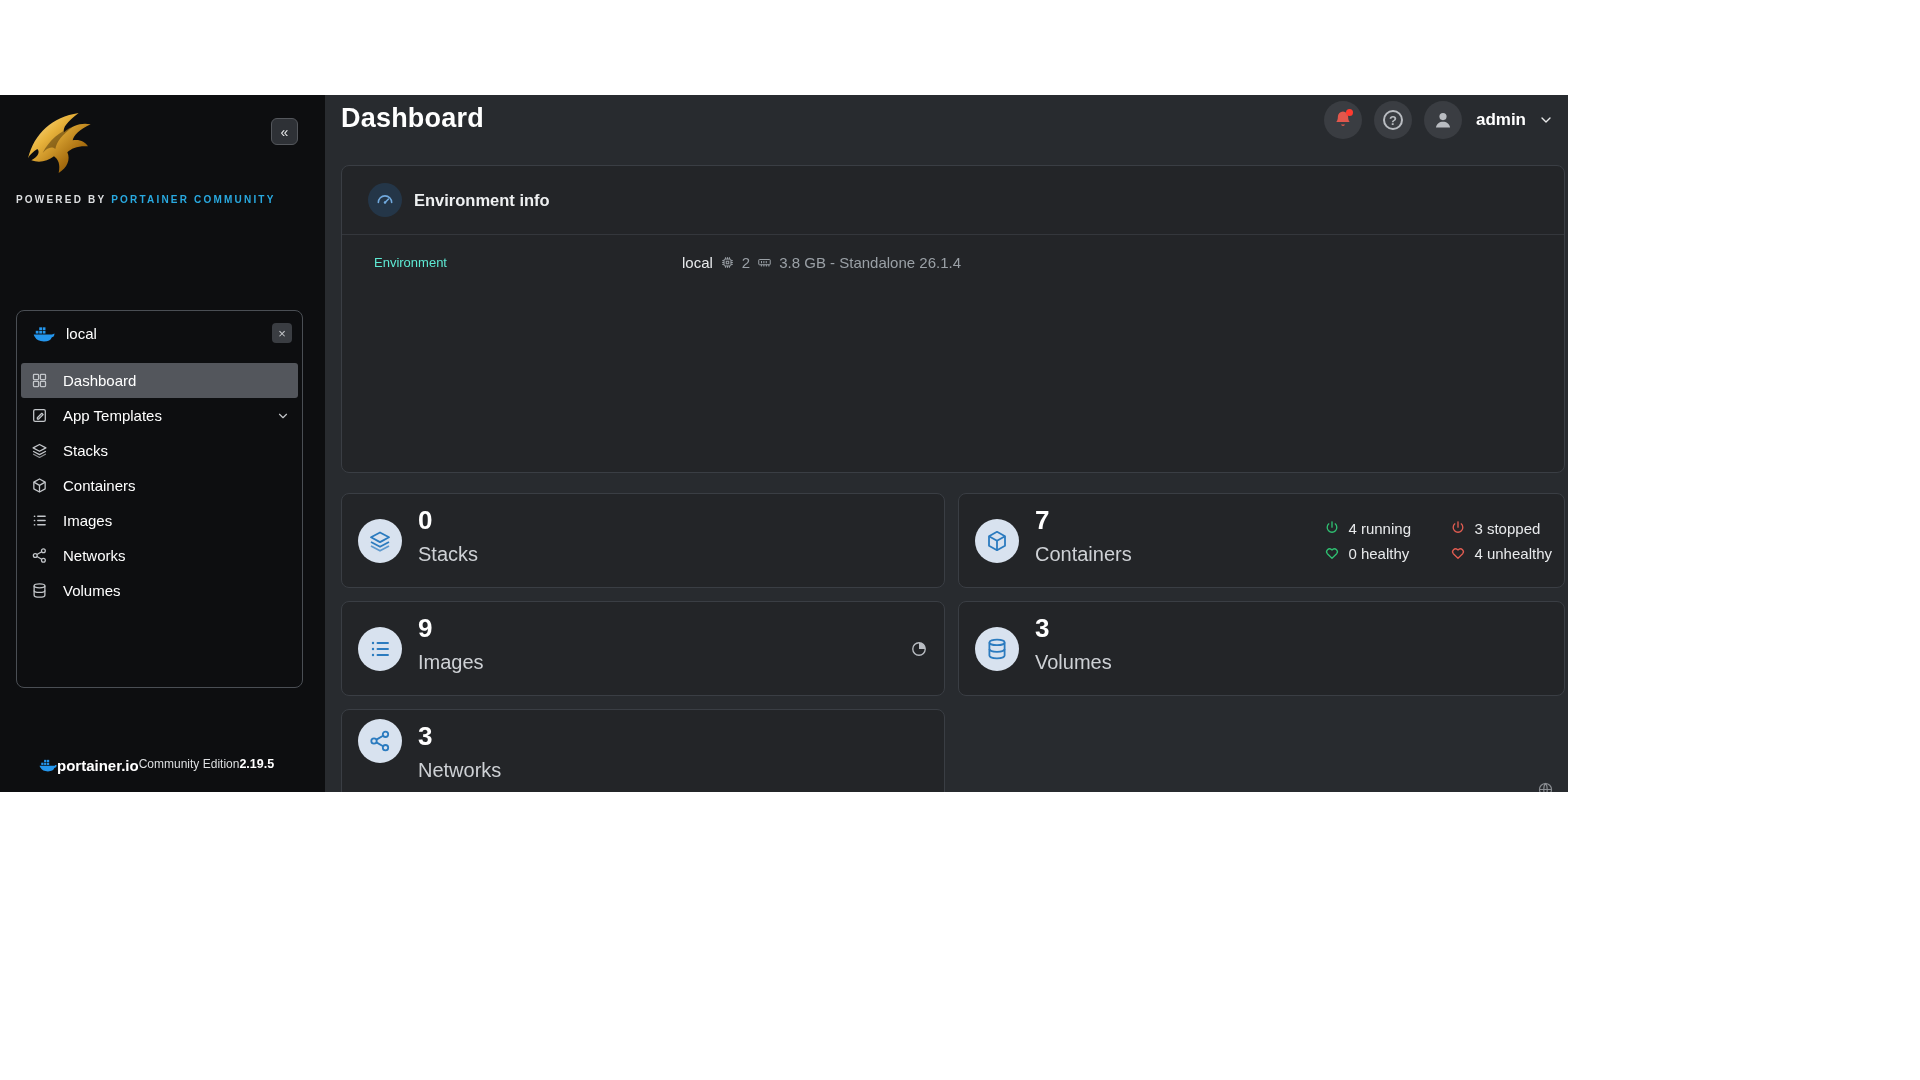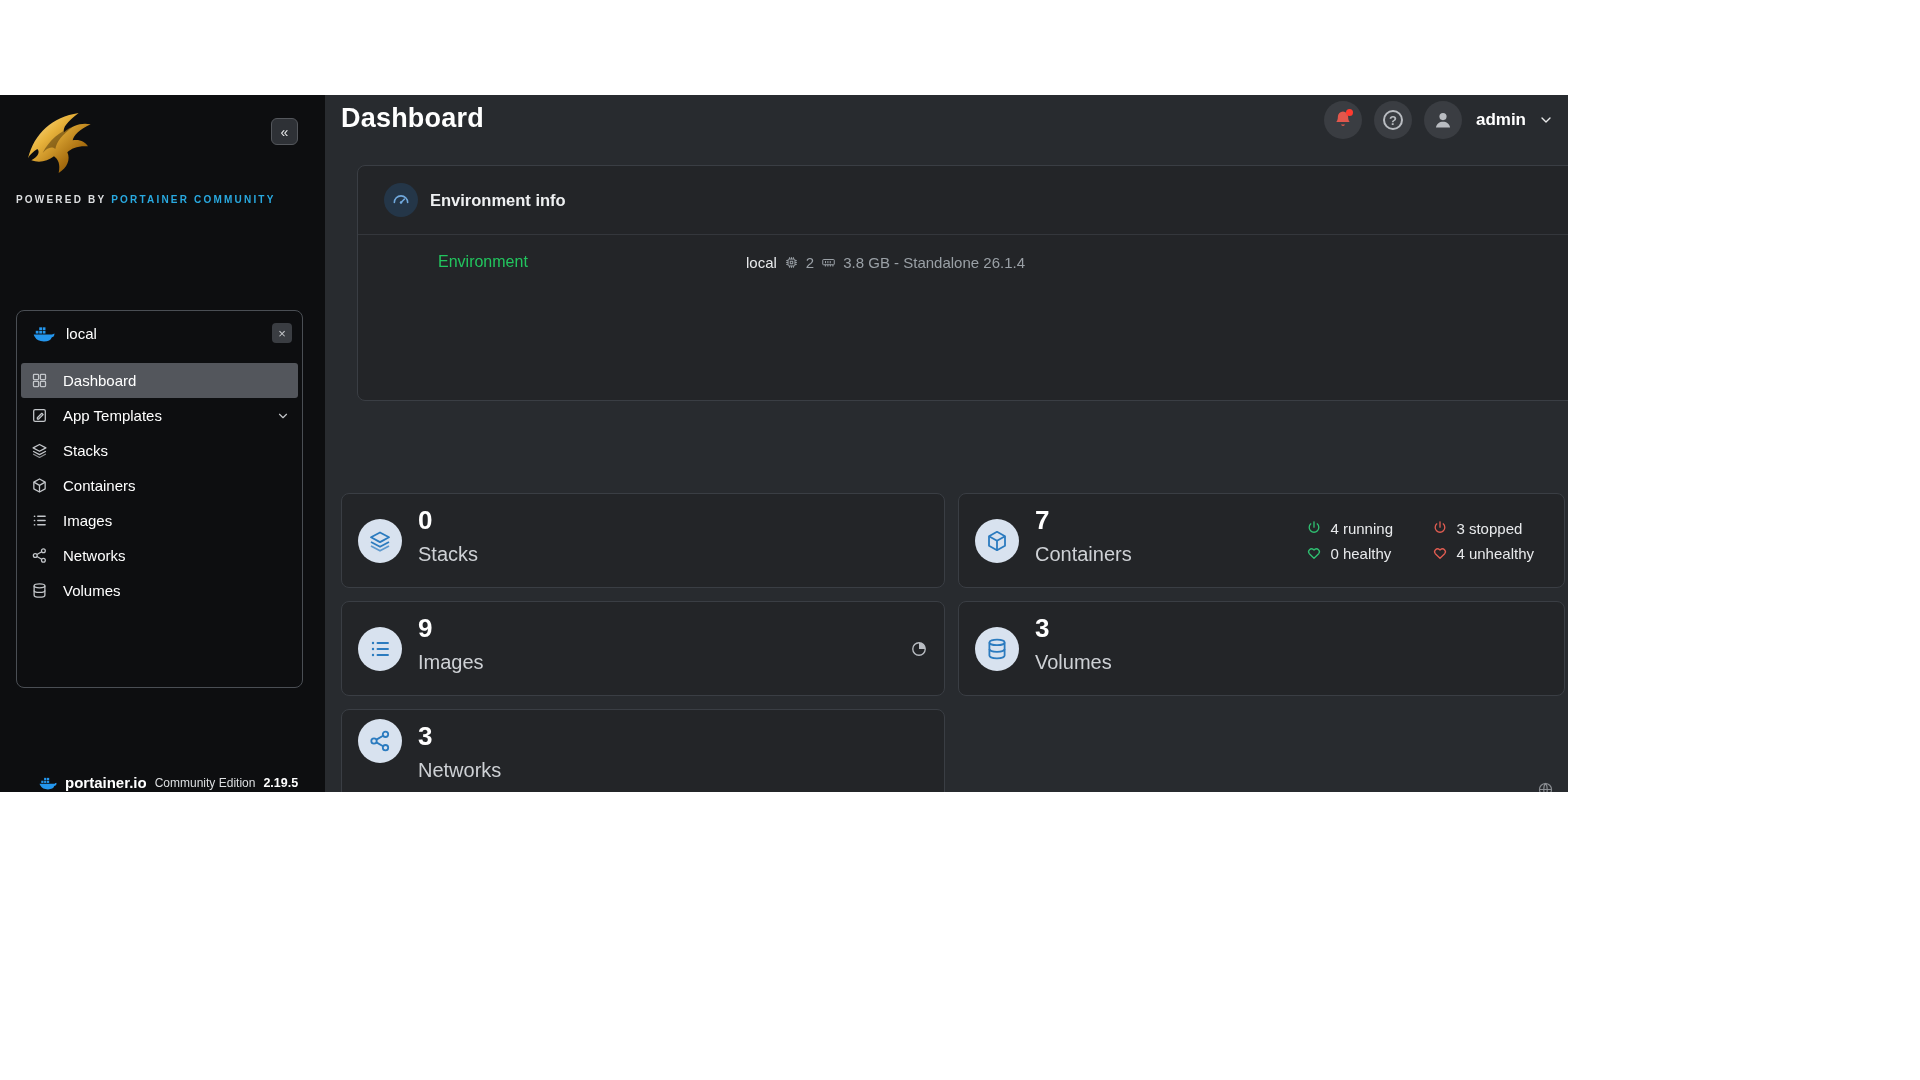--- a/index.html
+++ b/index.html
@@ -18,57 +18,57 @@
   .home-item .micon { color:#cfd2d5; }
   .env-box { position:absolute; left:16px; top:215px; width:287px; height:378px; border:1px solid #4a4e54; border-radius:8px; }
   .env-head { position:absolute; top:7px; left:0; right:0; height:30px; display:flex; align-items:center; padding:0 10px 0 16px; gap:11px; color:#ffffff; font-size:15px; }
   .env-close { margin-left:auto; width:20px; height:20px; background:#3a3d42; border-radius:4px; color:#c6c9cc; font-size:13px; display:flex; align-items:center; justify-content:center; cursor:pointer; }
   .menu { position:absolute; top:52px; left:0; right:0; }
   .menu-item { height:35px; display:flex; align-items:center; gap:15px; padding:0 12px 0 14px; color:#ffffff; font-size:15px; cursor:pointer; }
   .menu-item .micon { color:#c3c6ca; width:17px; height:17px; flex-shrink:0; }
   .menu-item.selected { background:#53565c; margin:0 4px; padding-left:10px; border-radius:3px; color:#ffffff; }
   .menu-item .chev { margin-left:auto; color:#c3c6ca; width:14px; height:14px; }
   .micon svg, .chev svg { display:block; width:100%; height:100%; }
-  .side-footer { position:absolute; left:39px; top:662px; display:flex; align-items:center; gap:8px; white-space:nowrap;margin-top:17px; }
+  .side-footer { position:absolute; left:39px; top:662px; display:flex; align-items:flex-start; white-space:nowrap; }
   .side-footer .pbrand { font-size:15px; font-weight:700; color:#ffffff; }
   .side-footer .pedition { font-size:12px; color:#dddfe1; }
   .side-footer .pversion { font-size:12.5px; font-weight:600; color:#ffffff; }
 
   
   .main { position:relative; flex:1; background:#282b2f; height:100%; }
   .page-title { position:absolute; left:16px; top:8px; font-size:27px; font-weight:700; color:#ffffff; letter-spacing:0.2px; }
   .top-right { position:absolute; right:14px; top:6px; display:flex; align-items:center; gap:12px; }
   .round-btn { width:38px; height:38px; border-radius:50%; background:#3a3d42; display:flex; align-items:center; justify-content:center; color:#b9bcc1; cursor:pointer; position:relative; }
   .qmark { width:20px; height:20px; border:2px solid #b9bcc1; border-radius:50%; display:flex; align-items:center; justify-content:center; font-size:13px; font-weight:700; color:#b9bcc1; }
   .username { font-size:17px; font-weight:700; color:#ffffff; margin-left:2px; }
   .user-chev { color:#e8e9ea; width:16px; height:16px; cursor:pointer; }
 
   .panel { position:absolute; background:#232528; border:1px solid #3a3e44; border-radius:8px; }
-  .env-card { left:32px; top:70px; width:1224px; height:236px; }
+  .env-card { left:16px; top:70px; width:1224px; height:308px; }
   .card-head { height:68px; display:flex; align-items:center; gap:12px; padding-left:26px; }
   .gauge-circle { width:34px; height:34px; border-radius:50%; background:#243648; display:flex; align-items:center; justify-content:center; color:#71a9dd; }
   .card-title { font-size:16.5px; font-weight:700; color:#eef0f1; }
   .info-row { height:55px; border-top:1px solid #34373c; display:flex; align-items:center; padding-left:32px; }
-  .info-label { width:308px; font-size:16px; color:#22c55e; flex-shrink:0;margin-left:48px; }
+  .info-label { width:308px; font-size:13px; color:#5eead4; flex-shrink:0; }
   .info-value { font-size:15px; color:#e8eaec; display:flex; align-items:center; gap:7px; }
   .dim { color:#9aa0a6; }
   .tiny-icon { color:#9aa0a6; width:15px; height:15px; }
   .tiny-icon svg { display:block; width:100%; height:100%; }
 
   .stat-card { height:95px; }
   .sc-stacks   { left:16px;  top:398px; width:604px; }
   .sc-containers{ left:633px; top:398px; width:607px; }
   .sc-images   { left:16px;  top:506px; width:604px; }
   .sc-volumes  { left:633px; top:506px; width:607px; }
   .sc-networks { left:16px;  top:614px; width:604px; }
   .s-icon { position:absolute; left:16px; top:50%; transform:translateY(-50%); width:44px; height:44px; border-radius:50%; background:#d8e2ef; display:flex; align-items:center; justify-content:center; color:#2b7bbf; }
   .s-icon svg { width:24px; height:24px; display:block; }
   .s-count { position:absolute; left:76px; top:11px; font-size:26px; font-weight:700; color:#ffffff; }
   .s-label { position:absolute; left:76px; top:49px; font-size:20px; color:#ced1d5; }
-  .stats-grid { position:absolute; top:50%; transform:translateY(-50%); right:30px; display:grid; grid-template-columns:auto auto; column-gap:36px; row-gap:8px; }
+  .stats-grid { position:absolute; top:50%; transform:translateY(-50%); right:12px; display:grid; grid-template-columns:auto auto; column-gap:36px; row-gap:8px; }
   .stat { display:flex; align-items:center; gap:8px; font-size:15px; color:#e8eaec; min-width:90px; }
   .stat .sicon { width:16px; height:16px; }
   .stat .sicon svg { display:block; width:100%; height:100%; }
   .green { color:#2fbf71; }
   .red { color:#e05c51; }
   .pie-icon { position:absolute; right:16px; top:50%; transform:translateY(-50%); color:#b9bdc3; width:18px; height:18px; }
   .pie-icon svg { display:block; width:100%; height:100%; }
   .corner-icon { position:absolute; right:14px; bottom:-6px; width:17px; height:17px; color:#8a8d92; }
   .corner-icon svg { display:block; width:100%; height:100%; }
   .bell-dot { position:absolute; top:8px; right:9px; width:7px; height:7px; border-radius:50%; background:#ff3b30; }

